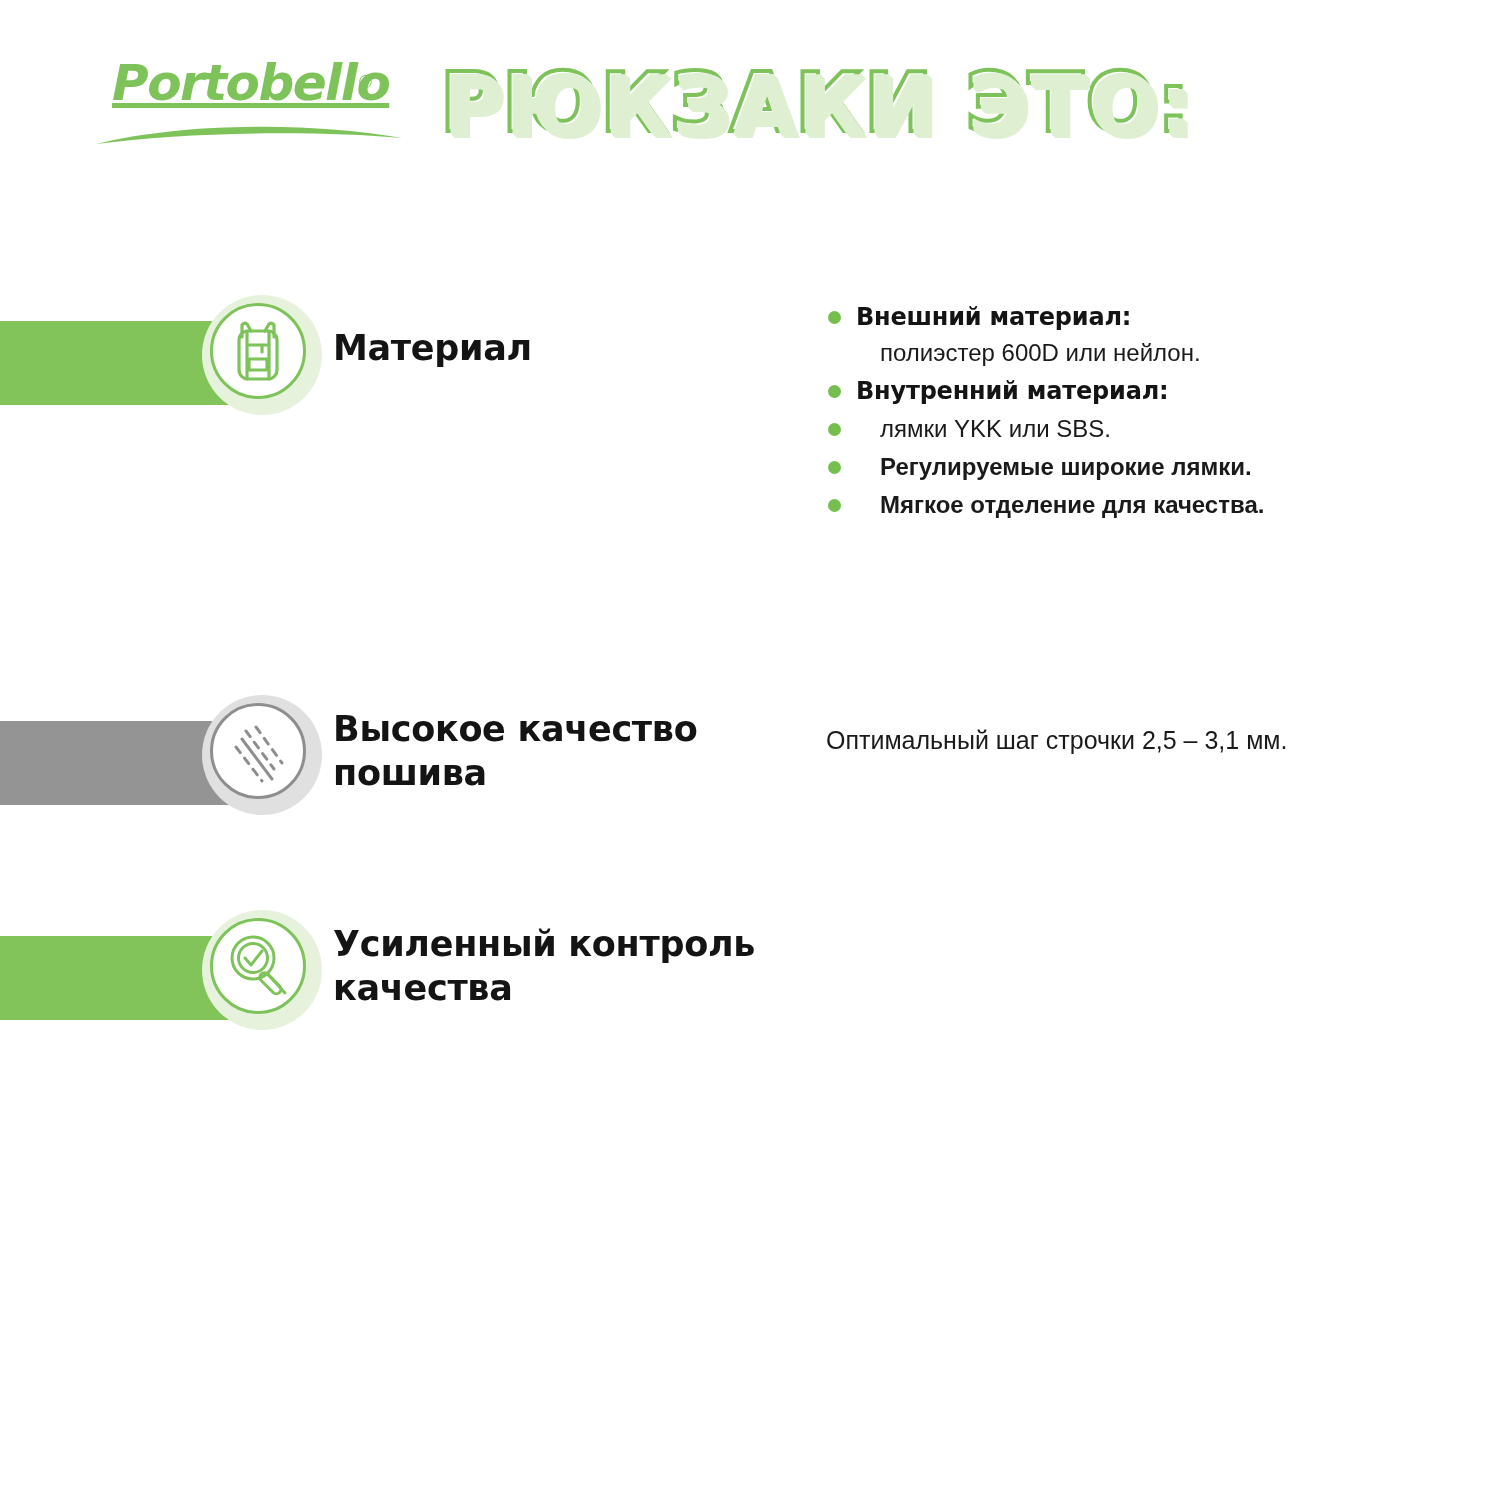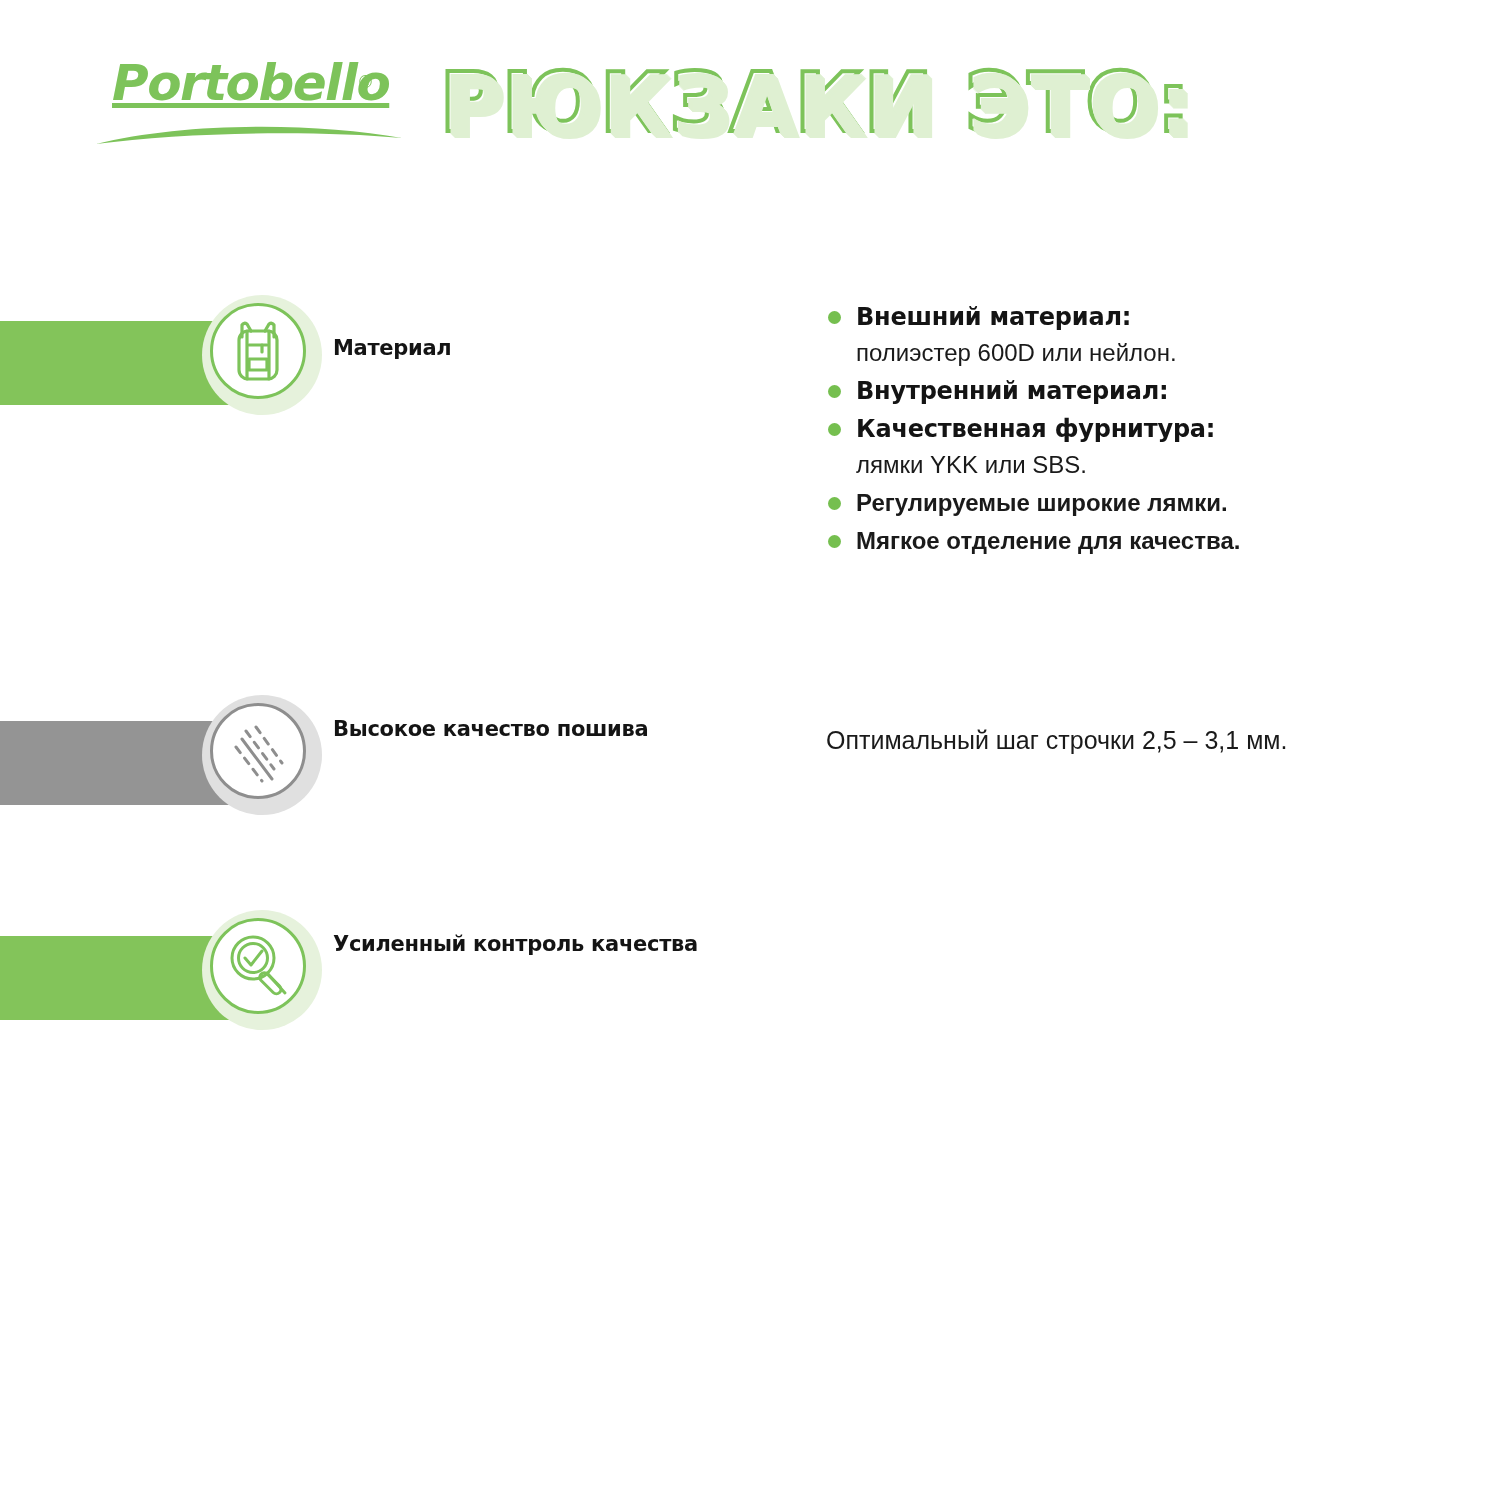--- a/index.html
+++ b/index.html
@@ -130,21 +130,21 @@
   .row-gray .bar { background: #949494; }
   .row-gray .circle-outer { background: #E0E0E0; }
   .row-gray .circle-inner { border: 3px solid #8E8E8E; }
 
   .row-heading {
     position: absolute;
     left: 333px;
     width: 450px;
     font-family: "DejaVu Sans", sans-serif;
     font-weight: bold;
-    font-size: 21px;
+    font-size: 35px;
     line-height: 44px;
     color: #141414;
     letter-spacing: -0.3px;
   }
 
   
   .detail-list {
     position: absolute;
     left: 826px;
     list-style: none;
@@ -176,20 +176,21 @@
     letter-spacing: -0.2px;
   }
   .detail-list .b-plain {
     display: block;
     font-family: "Liberation Sans", sans-serif;
     font-weight: normal;
     font-size: 24px;
     line-height: 36px;
     color: #1A1A1A;
     letter-spacing: 0px;
+    margin-left: 24px;
   }
   .detail-list li.plain-only .b-plain { padding-left: 0; font-weight: bold; }
 
   .detail-note {
     position: absolute;
     left: 826px;
     font-family: "Liberation Sans", sans-serif;
     font-size: 25px;
     line-height: 34px;
     color: #1A1A1A;
@@ -234,21 +235,20 @@
       <span class="dot"></span>
       <span class="b-strong">Внешний материал:</span>
       <span class="b-plain">полиэстер 600D или нейлон.</span>
     </li>
     <li>
       <span class="dot"></span>
       <span class="b-strong">Внутренний материал:</span>
     </li>
     <li>
       <span class="dot"></span>
-      <span class="b-strong">Качественная фурнитура:</span>
       <span class="b-plain">лямки YKK или SBS.</span>
     </li>
     <li class="plain-only">
       <span class="dot"></span>
       <span class="b-plain">Регулируемые широкие лямки.</span>
     </li>
     <li class="plain-only">
       <span class="dot"></span>
       <span class="b-plain">Мягкое отделение для качества.</span>
     </li>

